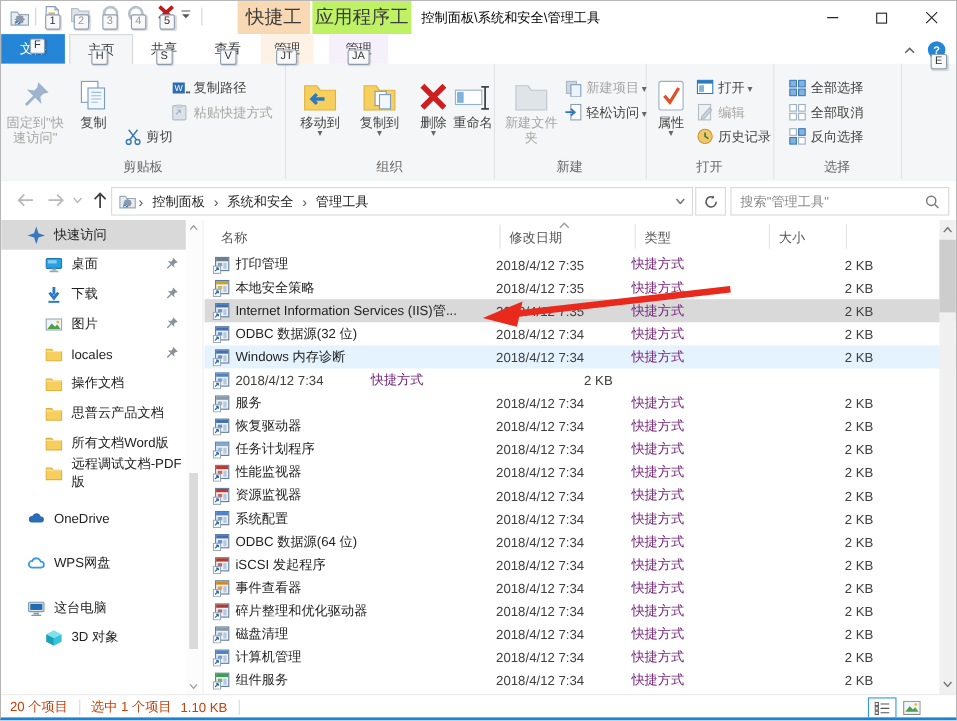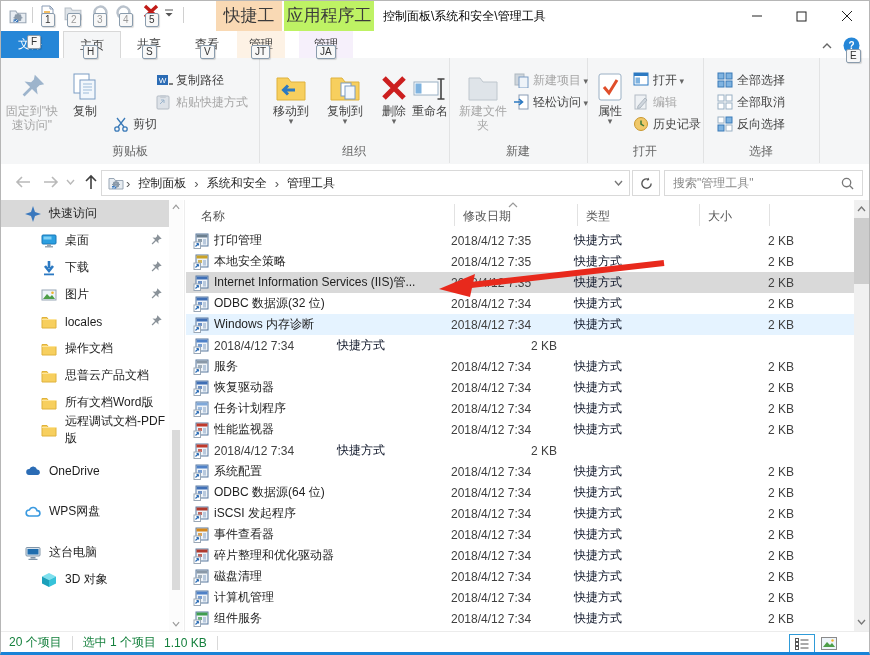--- a/index.html
+++ b/index.html
@@ -65,27 +65,27 @@
   .lhead{position:absolute;left:0;top:0;width:668px;height:30px;color:#555;}
   .lhead .hcell{position:absolute;top:8px;}
   .hsep{position:absolute;top:4px;width:1px;height:22px;background:#e2e2e2;}
   .rows{position:absolute;left:0;top:30px;width:768px;}
   .row{position:relative;height:21px;display:flex;align-items:center;}
   .row.selected{background:#d9d9d9;}
   .row.hover{background:#e5f3ff;}
   .row .ric{width:16px;height:16px;flex:none;margin-left:7px;margin-right:5px;}
   .c-name{width:237px;white-space:nowrap;overflow:hidden;color:#1e1e1e;}
   .c-date{width:123px;color:#404040;}
-  .c-type{width:122px;color:#0f172a;}
+  .c-type{width:122px;color:#701a75;}
   .c-size{width:98px;text-align:right;color:#404040;}
   .vscroll{position:absolute;left:853px;top:0;width:15px;height:431px;background:#f0f0f0;}
   .vthumb{position:absolute;left:0;width:15px;background:#cdcdcd;}
   .arrowlayer{position:absolute;left:0;top:0;width:868px;height:651px;pointer-events:none;z-index:40;}
   
-  .status{position:absolute;left:0;top:630px;width:868px;height:21px;background:#fff;border-top:1px solid #ececec;display:flex;align-items:center;color:#15803d;}
+  .status{position:absolute;left:0;top:630px;width:868px;height:21px;background:#fff;border-top:1px solid #ececec;display:flex;align-items:center;color:#c2410c;}
   .st-sep{width:1px;height:14px;background:#d9d9d9;margin:0 10px;}
   .viewbtn{position:absolute;top:2px;width:24px;height:17px;display:flex;align-items:center;justify-content:center;border:1px solid transparent;}
   .viewbtn.active{border-color:#2f9bd8;}
 </style>
 </head>
 <body>
 
 <div class="win">
 
   <svg width="0" height="0" style="position:absolute">
@@ -763,20 +763,21 @@
             <span class="c-name">性能监视器</span>
             <span class="c-date">2018/4/12 7:34</span>
             <span class="c-type">快捷方式</span>
             <span class="c-size">2 KB</span>
           </div>
 
           <div class="row" style="--accent: #c0392b;">
             <svg class="ric" viewBox="0 0 16 16">
               <use href="#app-shortcut-icon"></use>
             </svg>
+            <span class="c-name">资源监视器</span>
             <span class="c-date">2018/4/12 7:34</span>
             <span class="c-type">快捷方式</span>
             <span class="c-size">2 KB</span>
           </div>
 
           <div class="row" style="--accent: #4f81c7;">
             <svg class="ric" viewBox="0 0 16 16">
               <use href="#app-shortcut-icon"></use>
             </svg>
             <span class="c-name">系统配置</span>

